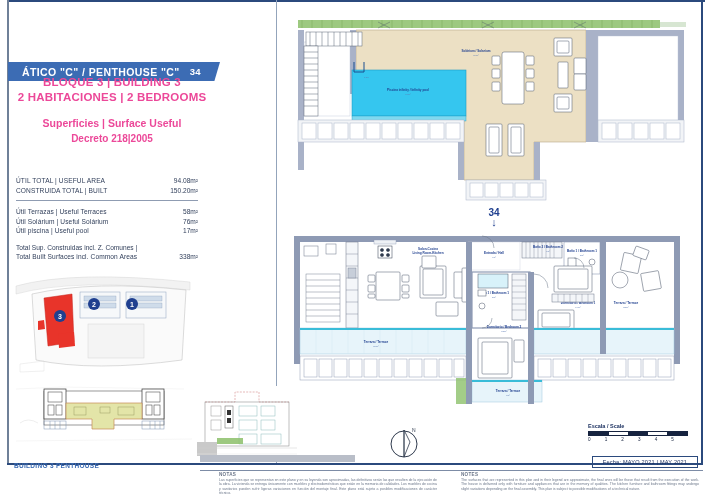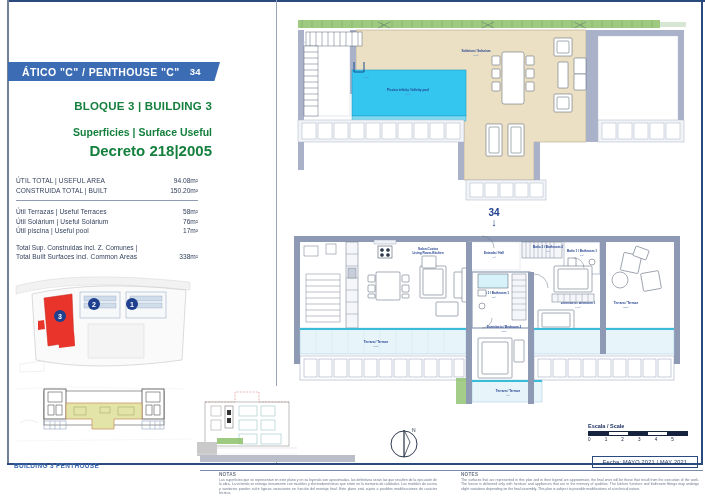--- a/index.html
+++ b/index.html
@@ -30,25 +30,25 @@
     white-space:nowrap;
   }
   .banner .num { margin-left:10px; font-size:9.5px; }
   .banner-tail {
     position:absolute; left:206px; top:62px; width:14px; height:19px;
     background:#3c6cb4;
     clip-path:polygon(0 0, 100% 0, 60% 100%, 0 100%);
   }
 
   
-  .titleblock { position:absolute; left:12px; top:100px; width:200px; text-align:right; color:#15803d; }
+  .titleblock { position:absolute; left:12px; top:76px; width:200px; text-align:center; color:#ec4899; }
   .titleblock .l1 { font-size:11.5px; font-weight:bold; letter-spacing:.2px; }
   .titleblock .l2 { font-size:11.5px; font-weight:bold; margin-top:3px; letter-spacing:.2px; }
   .titleblock .l3 { font-size:10.5px; font-weight:bold; margin-top:14px; }
-  .titleblock .l4 { font-size:15px; font-weight:bold; margin-top:4px; }
+  .titleblock .l4 { font-size:10px; font-weight:bold; margin-top:4px; }
 
   
   .areas { position:absolute; left:16px; top:176px; width:182px; color:#33415c; font-size:6.6px; }
   .arow { display:flex; justify-content:space-between; line-height:9.5px; white-space:nowrap; }
   .arow .lbl { letter-spacing:.1px; }
   .arow .val { font-variant-numeric:tabular-nums; }
   .hr { height:1px; background:#8f9cb2; margin:5px 0 6px 0; }
   .gap { height:7px; }
   .twoline { line-height:9.5px; }
 
@@ -119,20 +119,21 @@
   <div class="bottom-rule"></div>
 
   <div class="banner">
     <span>ÁTICO  "C"  /  PENTHOUSE  "C"</span>
     <span class="num">34</span>
   </div>
   <div class="banner-tail"></div>
 
   <div class="titleblock">
     <div class="l1">BLOQUE 3 | BUILDING 3</div>
+    <div class="l2">2 HABITACIONES | 2 BEDROOMS</div>
     <div class="l3">Superficies | Surface Useful</div>
     <div class="l4">Decreto 218|2005</div>
   </div>
 
   <div class="areas">
     <div class="arow">
       <span class="lbl">ÚTIL TOTAL | USEFUL  AREA</span>
       <span class="val">94.08m²</span>
     </div>
     <div class="arow">

